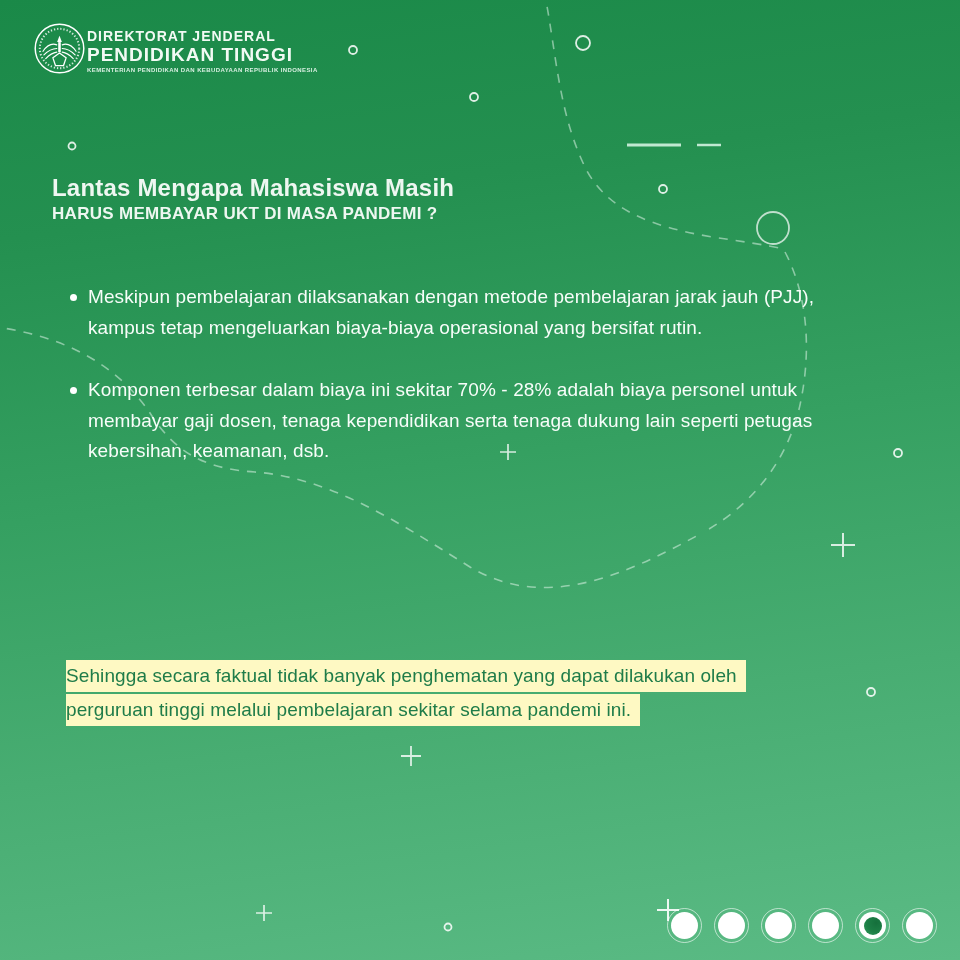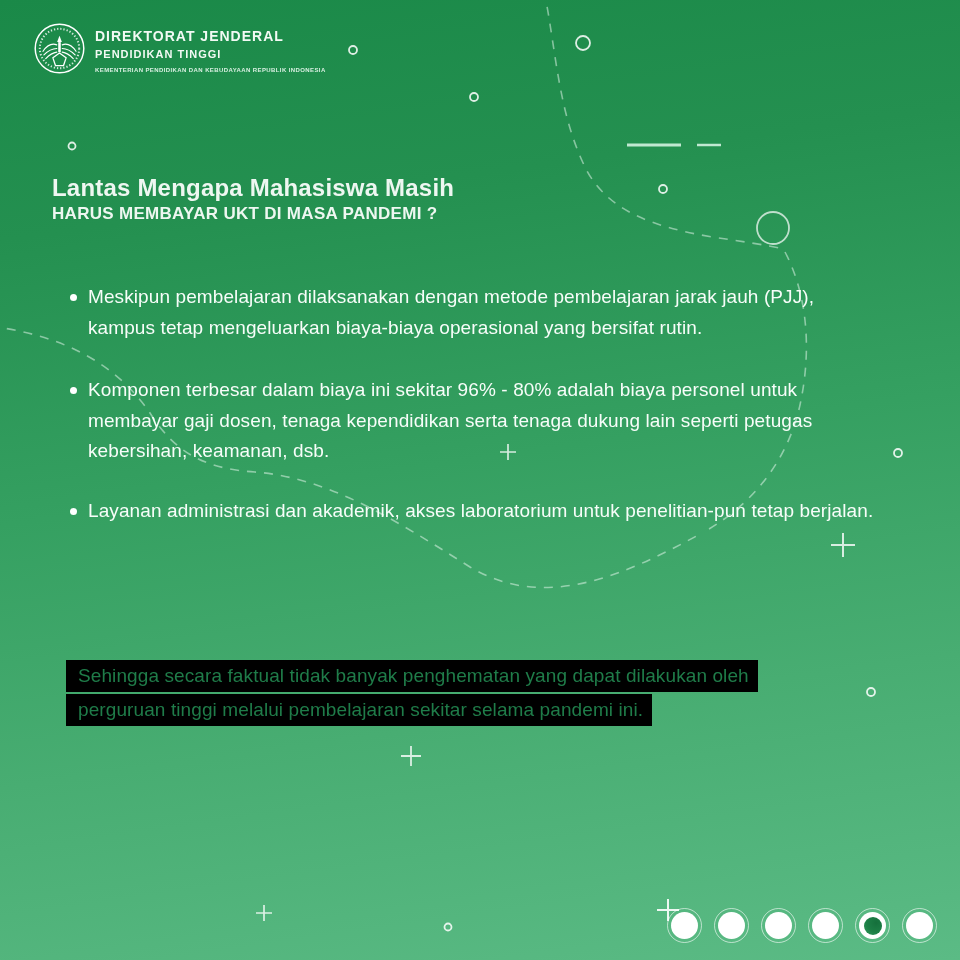--- a/index.html
+++ b/index.html
@@ -4,44 +4,44 @@
 <style>
   html,body{margin:0;padding:0;}
   body{
     width:960px;height:960px;position:relative;overflow:hidden;
     font-family:"Liberation Sans", sans-serif;
     background:linear-gradient(172deg,#1a8948 0%,#249050 22%,#35a061 48%,#48ad72 72%,#5bbb85 100%);
   }
   .decor{position:absolute;inset:0;pointer-events:none;}
 
   
-  .header{position:absolute;top:21px;left:32px;display:flex;gap:8px;align-items:flex-start;}
+  .header{position:absolute;top:21px;left:32px;display:flex;align-items:flex-start;}
   .logo{width:55px;height:55px;flex:0 0 auto;}
   .org{margin-top:7px;color:#f2faf4;}
   .org-l1{font-size:14px;font-weight:bold;letter-spacing:1px;line-height:17px;}
-  .org-l2{font-size:11px;font-weight:bold;letter-spacing:1px;line-height:19px;}
+  .org-l2{font-size:19px;font-weight:bold;letter-spacing:1px;line-height:19px;}
   .org-sub{font-size:6px;letter-spacing:.4px;margin-top:3px;color:#d9f0e2;font-weight:bold;}
 
   
   .title{position:absolute;left:52px;top:176px;color:#eef7f1;white-space:nowrap;}
   .title-l1{font-size:24px;font-weight:bold;line-height:24px;letter-spacing:.2px;}
   .title-l2{font-size:17px;font-weight:bold;line-height:28px;letter-spacing:.3px;}
 
   
   .bullets{position:absolute;left:70px;top:282px;width:810px;margin:0;padding:0;list-style:none;
     color:#f7fdf9;font-size:19px;line-height:30.5px;letter-spacing:.1px;}
   .bullets li{position:relative;padding-left:18px;}
   .bullets li::before{content:'';position:absolute;left:0;top:12px;width:7px;height:7px;border-radius:50%;background:#fff;}
   .bullets li:nth-child(1){margin-bottom:32px;}
   .bullets li:nth-child(2){margin-bottom:29px;}
   .bullets li:nth-child(3){margin-bottom:29px;}
 
   
   .conclusion{position:absolute;left:66px;top:660px;font-size:19px;line-height:25px;}
-  .conclusion .hl{display:table;background:#000000;color:#1f7c49;padding:3px 9px 4px 12px;margin-bottom:2px;letter-spacing:.1px;}
+  .conclusion .hl{display:table;background:#fef9c3;color:#1f7c49;padding:3px 9px 4px 0;margin-bottom:2px;letter-spacing:.1px;}
 
   
   .dots{position:absolute;left:671px;top:912px;display:flex;gap:20px;}
   .dot{width:27px;height:27px;border-radius:50%;background:#ffffff;position:relative;}
   .dot::after{content:'';position:absolute;inset:-4px;border-radius:50%;border:1px solid rgba(255,255,255,.6);}
   .dot.active::before{content:'';position:absolute;inset:4.5px;border-radius:50%;
     background:radial-gradient(circle at 68% 32%, #15703c 0%, #1d7f46 55%, #2f9b5d 100%);}
 </style>
 </head>
 <body>
@@ -103,22 +103,21 @@
   </div>
 </div>
 
 <div class="title">
   <div class="title-l1">Lantas Mengapa Mahasiswa Masih</div>
   <div class="title-l2">HARUS MEMBAYAR UKT DI MASA PANDEMI ?</div>
 </div>
 
 <ul class="bullets">
   <li>Meskipun pembelajaran dilaksanakan dengan metode pembelajaran jarak jauh (PJJ), kampus tetap mengeluarkan biaya-biaya operasional yang bersifat rutin.</li>
-  <li>Komponen terbesar dalam biaya ini sekitar 96% - 80% adalah biaya personel untuk membayar gaji dosen, tenaga kependidikan serta tenaga dukung lain seperti petugas kebersihan, keamanan, dsb.</li>
-  <li>Layanan administrasi dan akademik, akses laboratorium untuk penelitian-pun tetap berjalan.</li>
+  <li>Komponen terbesar dalam biaya ini sekitar 70% - 28% adalah biaya personel untuk membayar gaji dosen, tenaga kependidikan serta tenaga dukung lain seperti petugas kebersihan, keamanan, dsb.</li>
 </ul>
 
 <div class="conclusion">
   <div class="hl">Sehingga secara faktual tidak banyak penghematan yang dapat dilakukan oleh</div>
   <div class="hl">perguruan tinggi melalui pembelajaran sekitar selama pandemi ini.</div>
 </div>
 
 <div class="dots">
     <div class="dot"></div>
     <div class="dot"></div>

